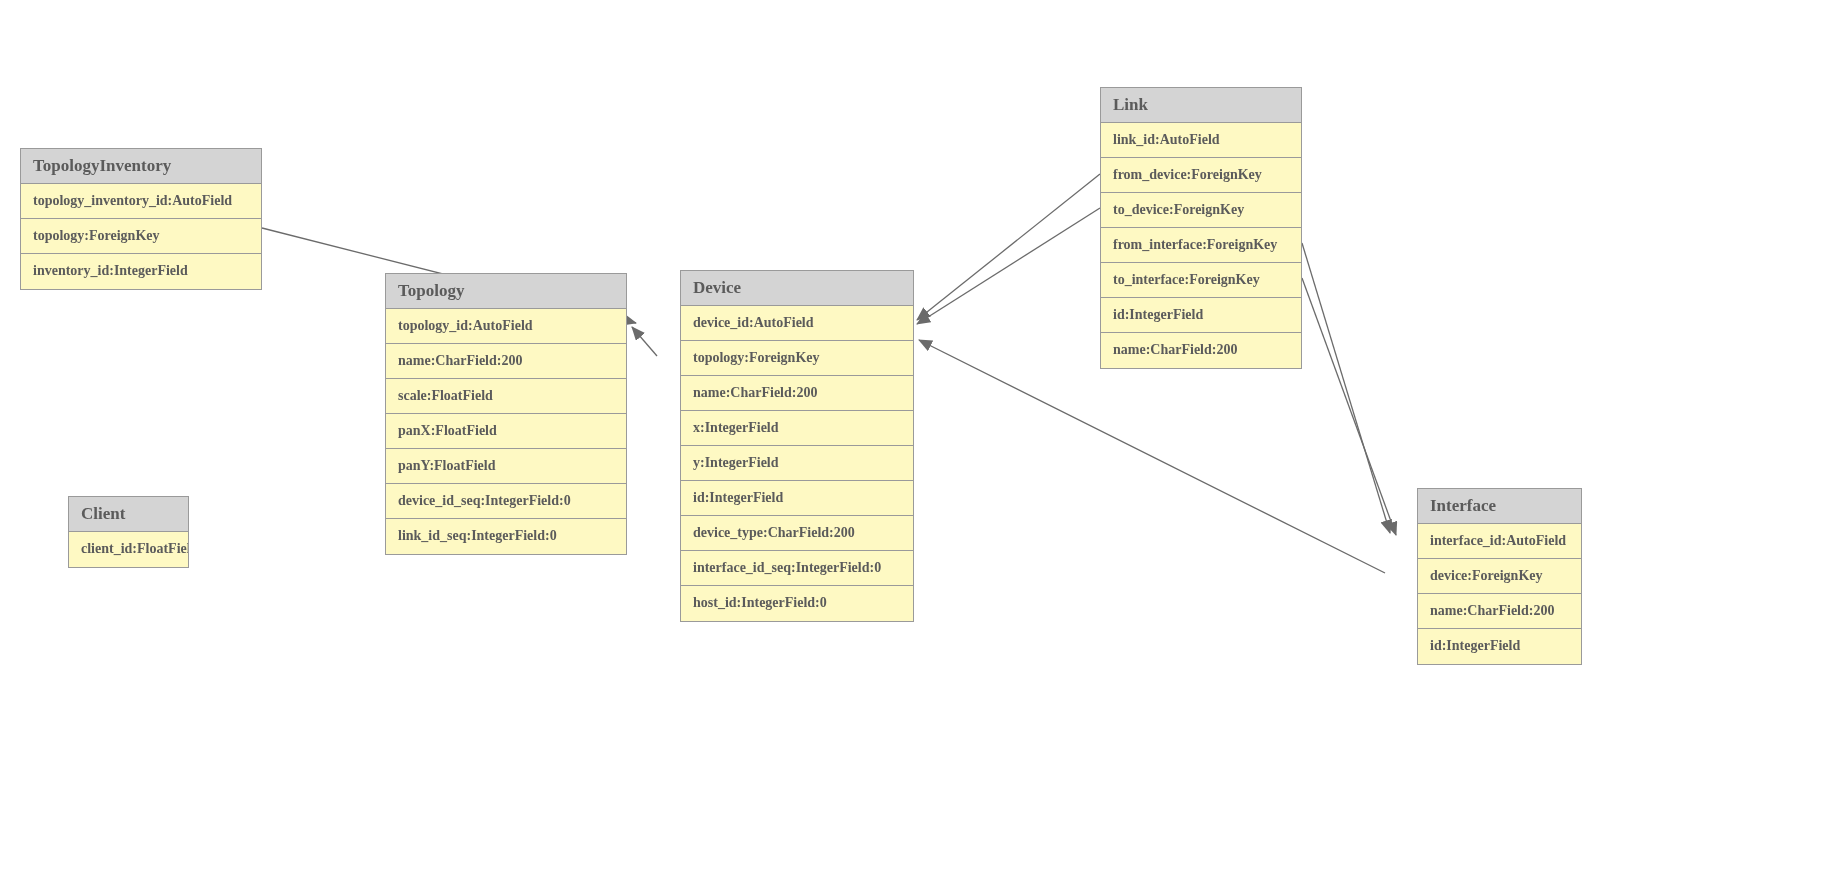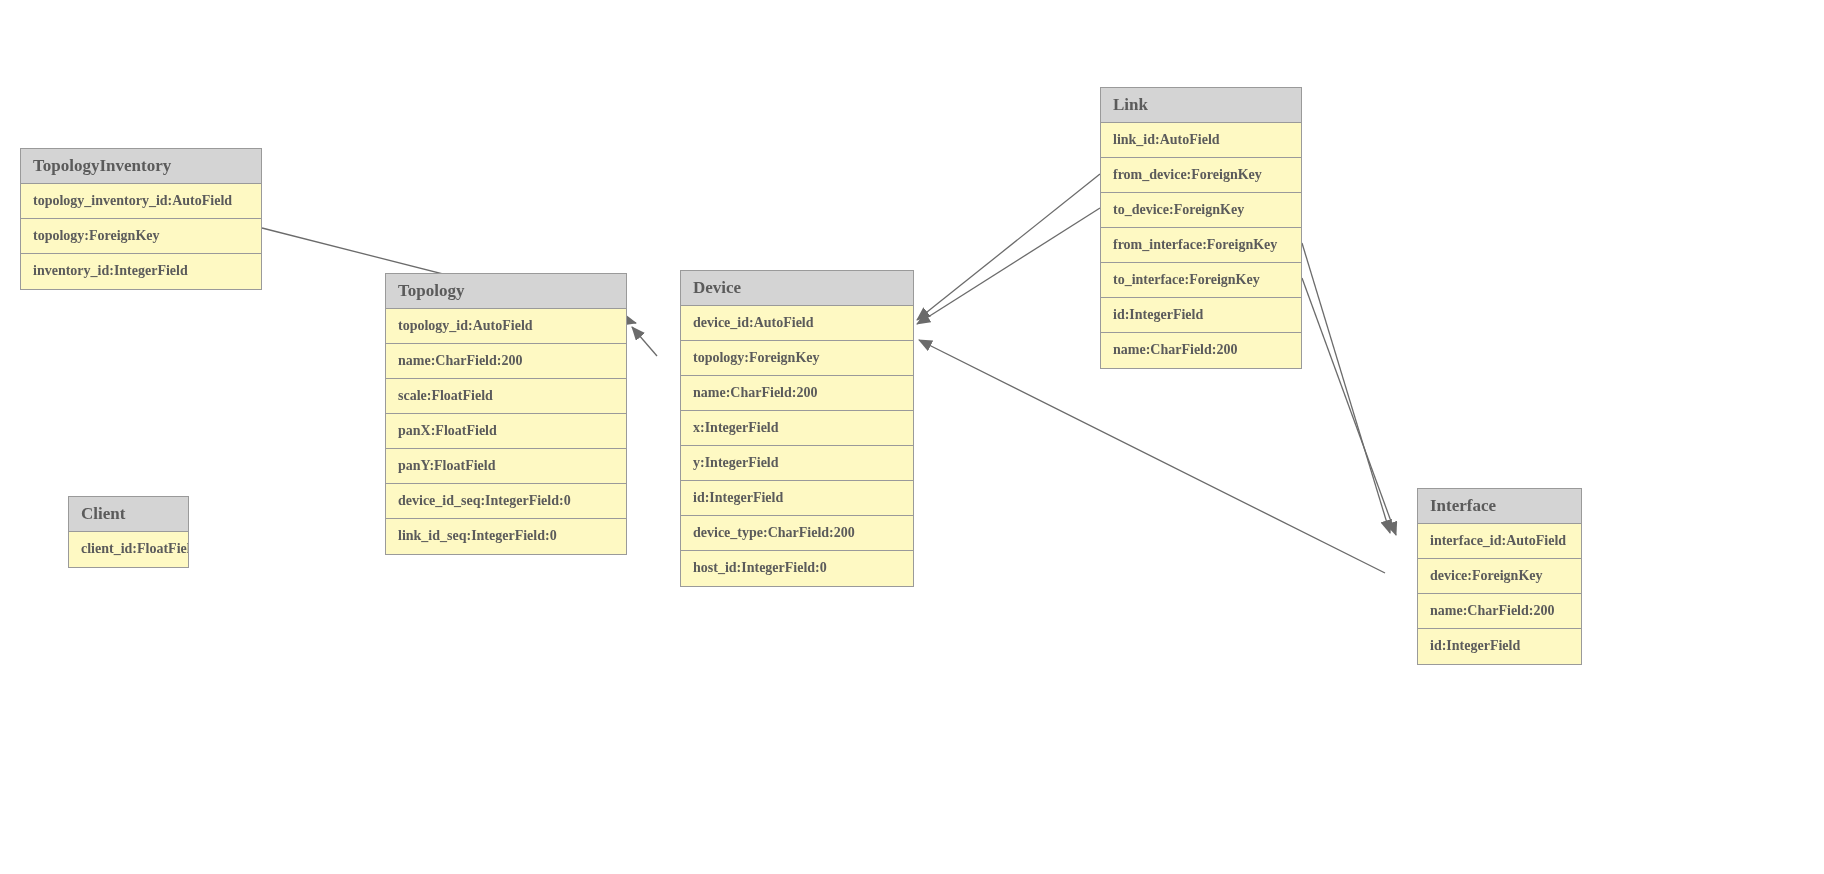--- a/index.html
+++ b/index.html
@@ -126,20 +126,21 @@
 
   <div class="entity" style="left:657px; top:270px; width:234px;margin-left:23px;">
     <div class="entity-header">Device</div>
     <div class="entity-field">device_id:AutoField</div>
     <div class="entity-field">topology:ForeignKey</div>
     <div class="entity-field">name:CharField:200</div>
     <div class="entity-field">x:IntegerField</div>
     <div class="entity-field">y:IntegerField</div>
     <div class="entity-field">id:IntegerField</div>
     <div class="entity-field">device_type:CharField:200</div>
+    <div class="entity-field">interface_id_seq:IntegerField:0</div>
     <div class="entity-field">host_id:IntegerField:0</div>
   </div>
 
   <div class="entity" style="left:1100px; top:87px; width:202px;">
     <div class="entity-header">Link</div>
     <div class="entity-field">link_id:AutoField</div>
     <div class="entity-field">from_device:ForeignKey</div>
     <div class="entity-field">to_device:ForeignKey</div>
     <div class="entity-field">from_interface:ForeignKey</div>
     <div class="entity-field">to_interface:ForeignKey</div>

